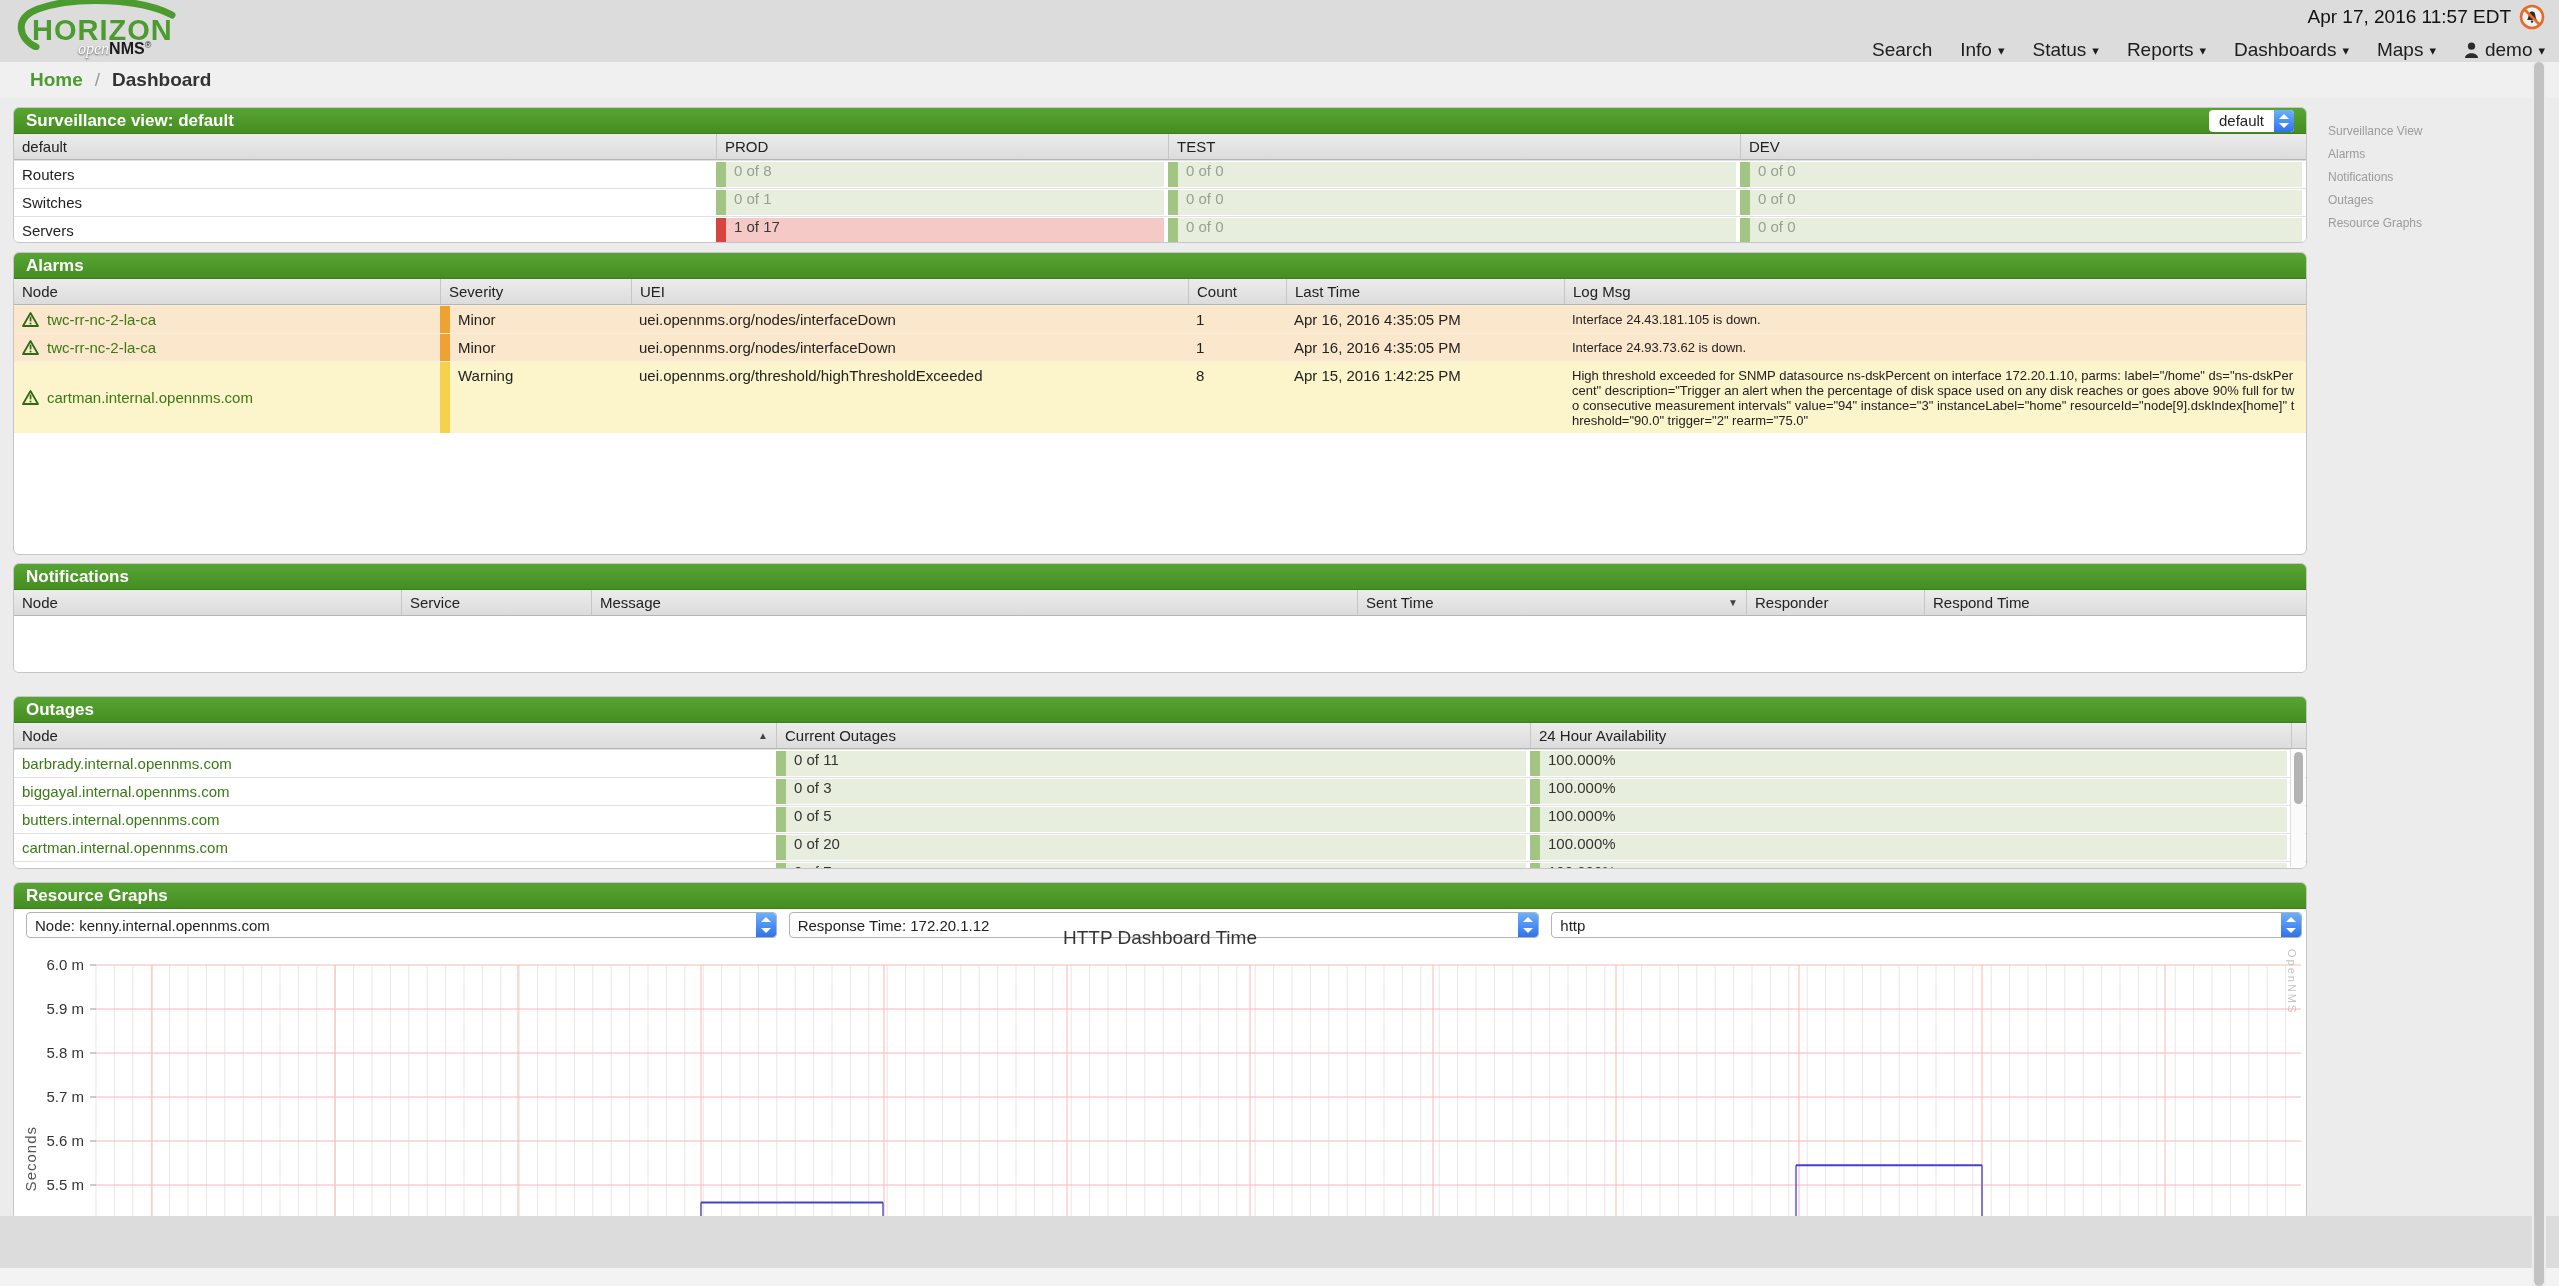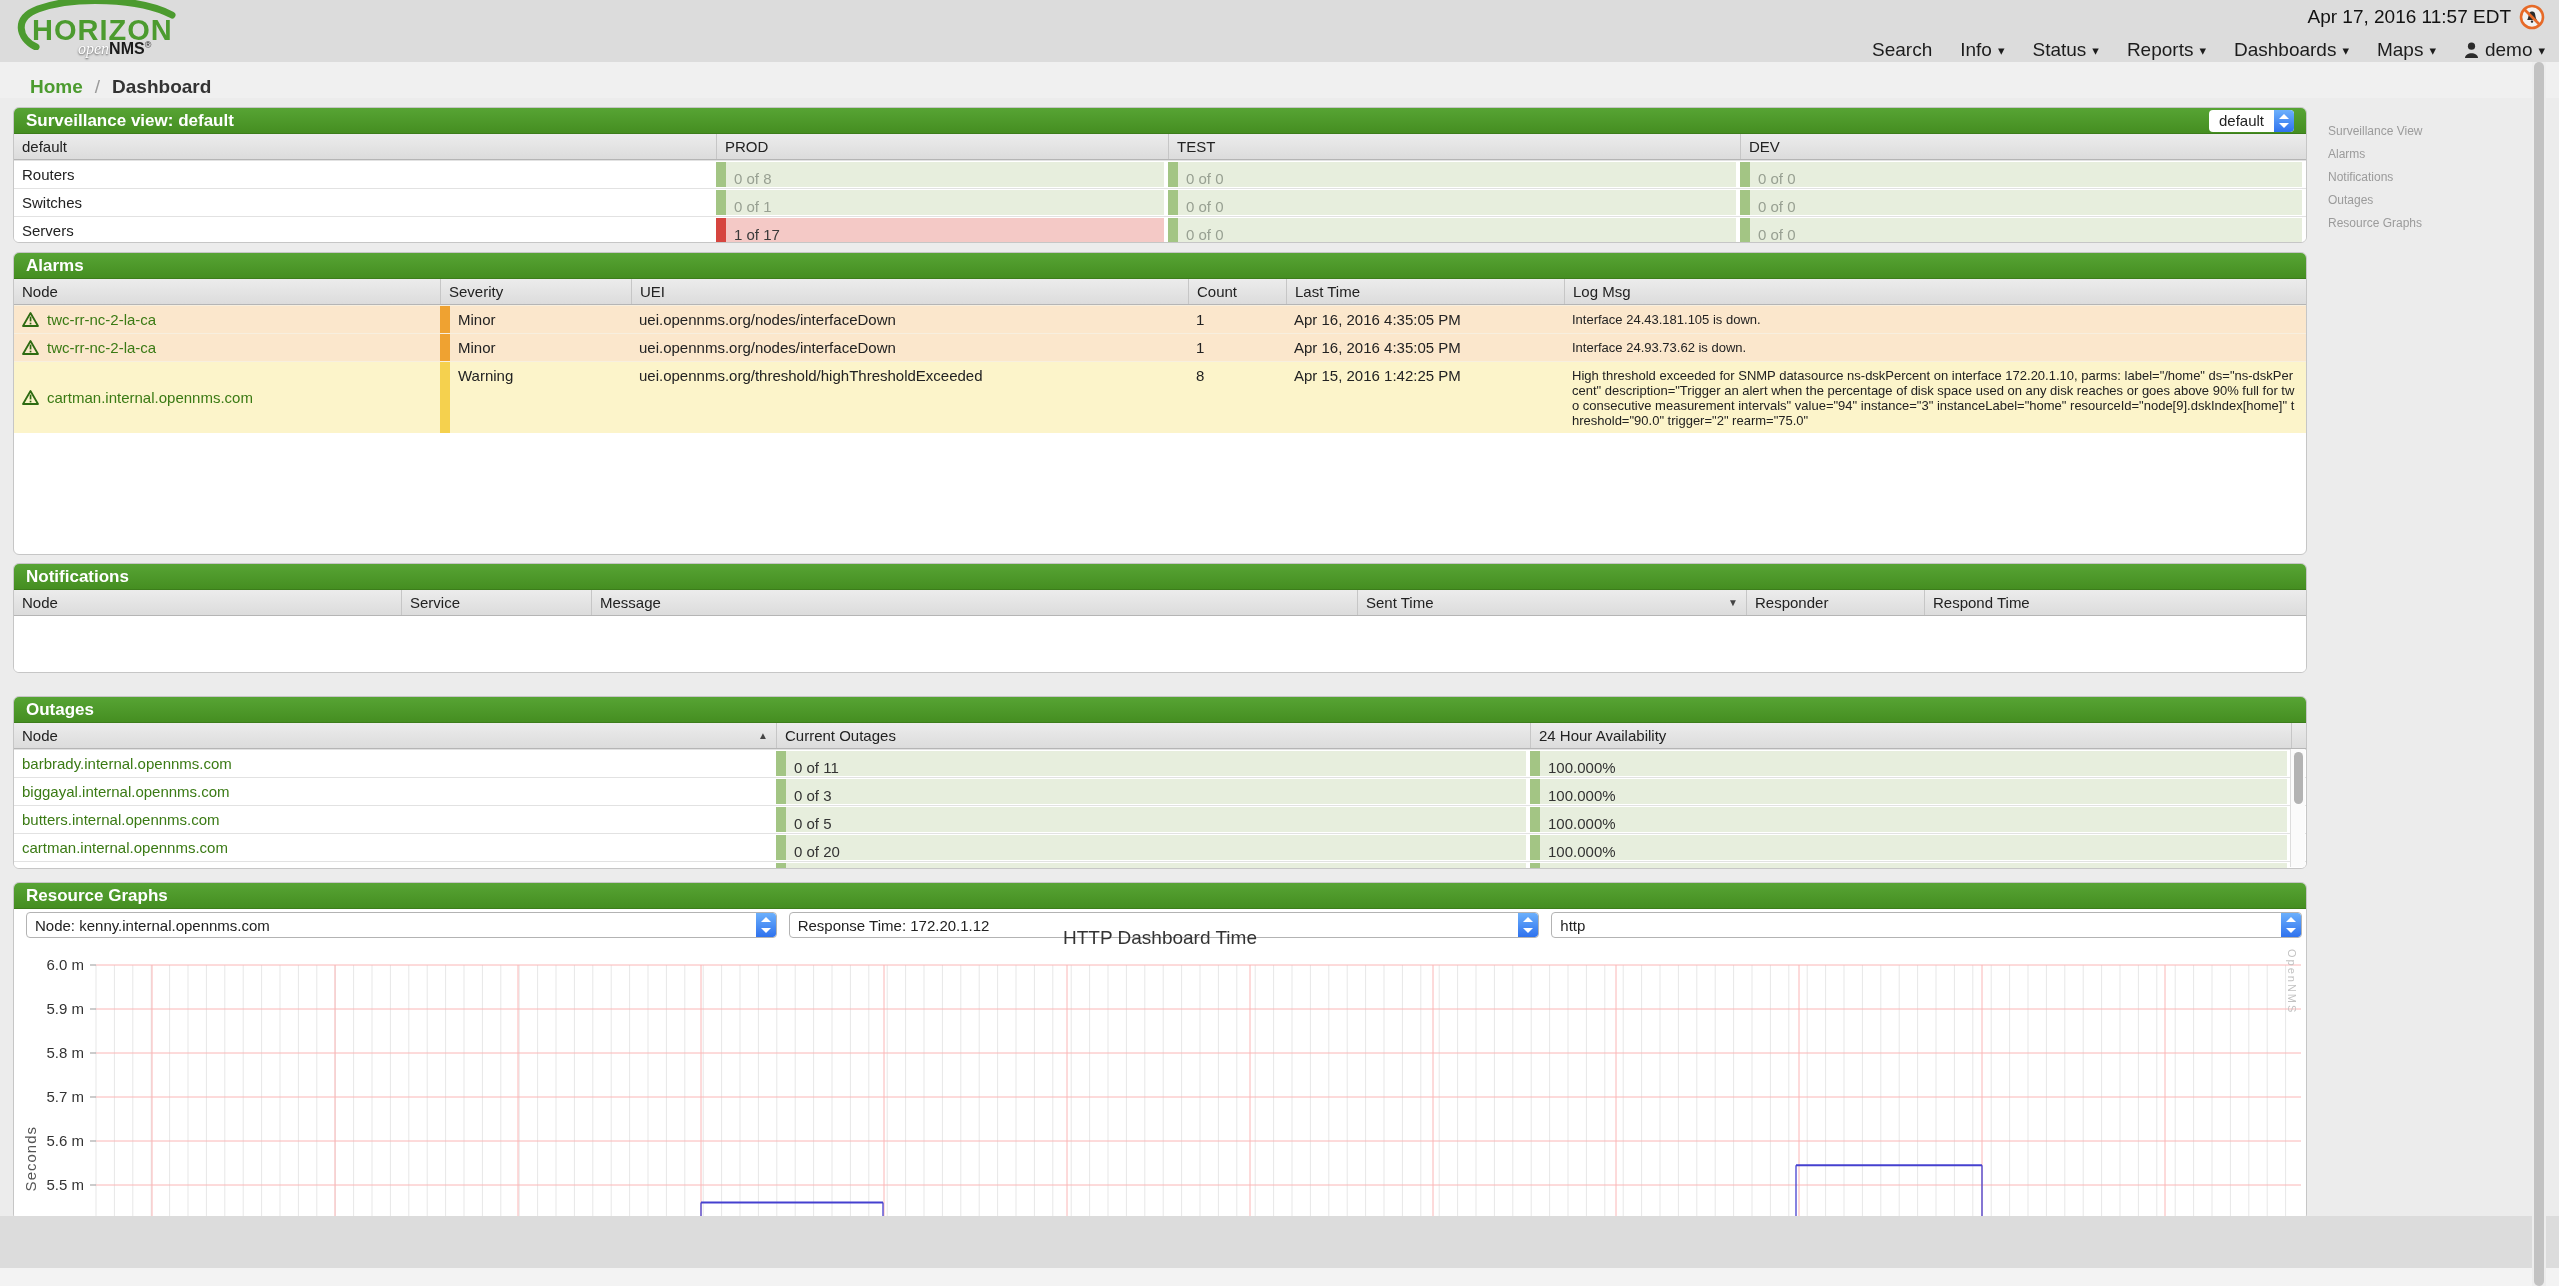--- a/index.html
+++ b/index.html
@@ -19,39 +19,39 @@
   .logo-sub { position:absolute; left:60px; top:38px; font-size:16px; white-space:nowrap; }
   .logo-sub .open { font-family:"Liberation Serif", serif; font-style:italic; color:#ffffff; text-shadow:0 1px 2px rgba(0,0,0,.65);margin-top:36px; }
   .logo-sub .nms { font-weight:bold; color:#1b1b1b; }
   .logo-sub .reg { font-size:9px; color:#1b1b1b; vertical-align:super; }
   .header-right { position:absolute; right:14px; top:4px; text-align:right; }
   .datetime-row { display:flex; align-items:center; justify-content:flex-end; gap:8px; font-size:19px; color:#111; }
   .top-nav { display:flex; justify-content:flex-end; gap:28px; margin-top:9px; font-size:19px; color:#1c1c1c; }
   .nav-item { display:inline-flex; align-items:center; gap:6px; cursor:pointer; white-space:nowrap; }
   .caret { font-size:13px; color:#1c1c1c; line-height:1; }
   
-  .breadcrumb-bar { position:absolute; top:62px; left:0; width:2559px; height:36px; background:#f0f0f0; display:flex; align-items:flex-end; gap:12px; padding-left:30px; font-size:19px; }
+  .breadcrumb-bar { position:absolute; top:62px; left:0; width:2559px; height:36px; background:#f0f0f0; display:flex; align-items:center; gap:12px; padding-left:30px; font-size:19px; }
   .bc-home { color:#4c9b2f; font-weight:bold; text-decoration:none; cursor:pointer; }
   .bc-sep { color:#9a9a9a; }
   .bc-cur { color:#333; font-weight:bold; }
   
   .panel { position:absolute; left:13px; width:2294px; background:#fff; border:1px solid #c6c6c6; border-radius:6px; overflow:hidden; }
   .panel-h { height:26px; line-height:26px; background:linear-gradient(#57a434,#458e21); border-bottom:1px solid #3c7d1b; color:#fff; font-size:17px; font-weight:bold; padding:0 12px; display:flex; align-items:center; justify-content:space-between; }
   .thead { display:grid; background:linear-gradient(#ececec,#dcdcdc); border-bottom:1px solid #b5b5b5; font-size:15px; color:#222; }
   .thead .hcell { padding:4px 8px; border-left:1px solid #c6c6c6; white-space:nowrap; overflow:hidden; display:flex; align-items:center; justify-content:space-between; cursor:pointer; }
   .thead .hcell:first-child { border-left:none; }
   .sort { font-size:10px; color:#444; margin-left:6px; }
   .trow { display:grid; font-size:15px; background:#fff; border-top:1px solid #e2e2e2; cursor:pointer; }
   .cell { padding:5px 8px; overflow:hidden; }
   .surv-g   { grid-template-columns:702px 452px 572px 566px; }
   .alarms-g { grid-template-columns:426px 191px 557px 98px 278px 742px; }
   .notif-g  { grid-template-columns:387px 190px 766px 389px 178px 382px; }
   .out-g    { grid-template-columns:762px 754px 761px 15px; }
   
-  .vcell { display:flex; align-items:flex-end; margin:1px 4px 1px 0; }
+  .vcell { display:flex; align-items:flex-start; margin:1px 4px 1px 0; }
   .vcell span { padding-left:8px; }
   .vcell.normal   { background:#e7eedd; border-left:10px solid #a3c584; color:#98a092; }
   .vcell.critical { background:#f4c9c6; border-left:10px solid #d6453f; color:#3a3a3a; }
   .rowlabel { color:#222; }
   
   .alarm-row.minor   { background:#fbe7cc; border-top:1px solid #f7efdf; }
   .alarm-row.warning { background:#fcf4ca; border-top:1px solid #f7efdf; }
   .alarm-row .sevcell { border-left:10px solid transparent; }
   .alarm-row.minor .sevcell   { border-left-color:#efa231; }
   .alarm-row.warning .sevcell { border-left-color:#f5d14e; }

